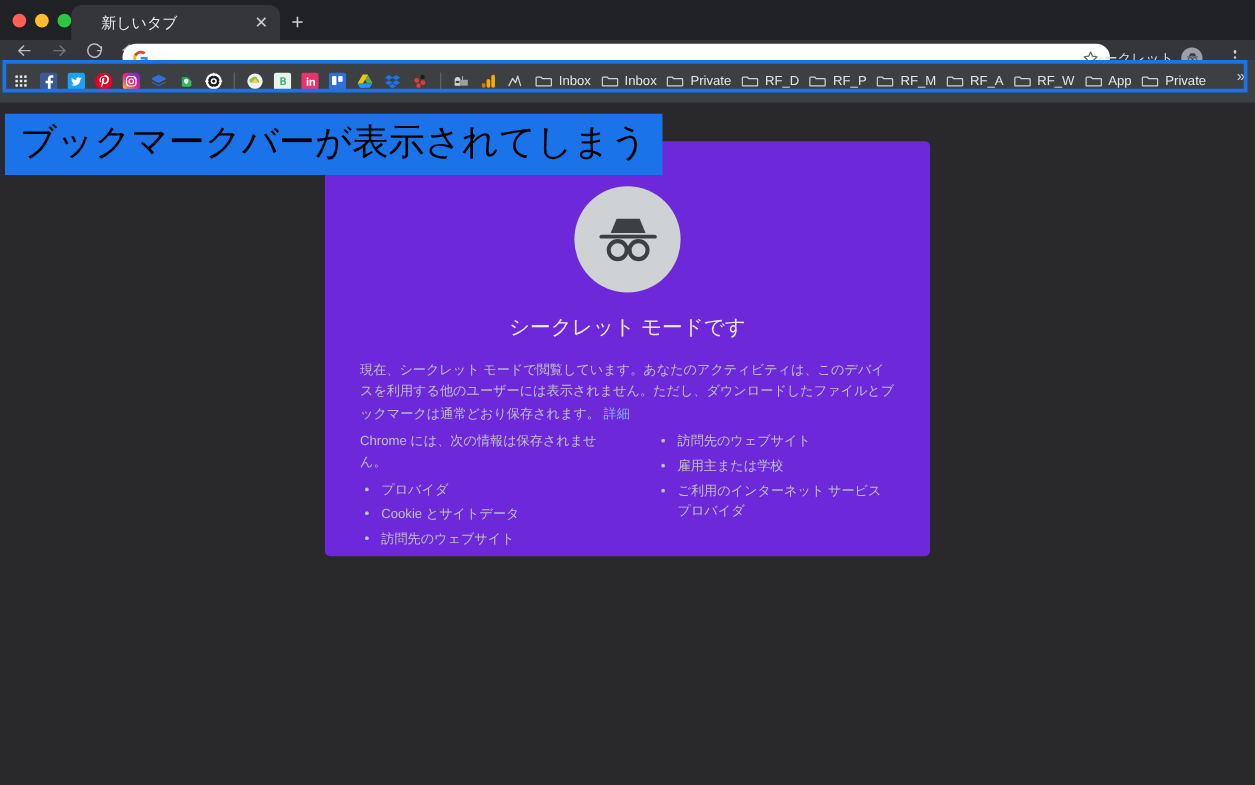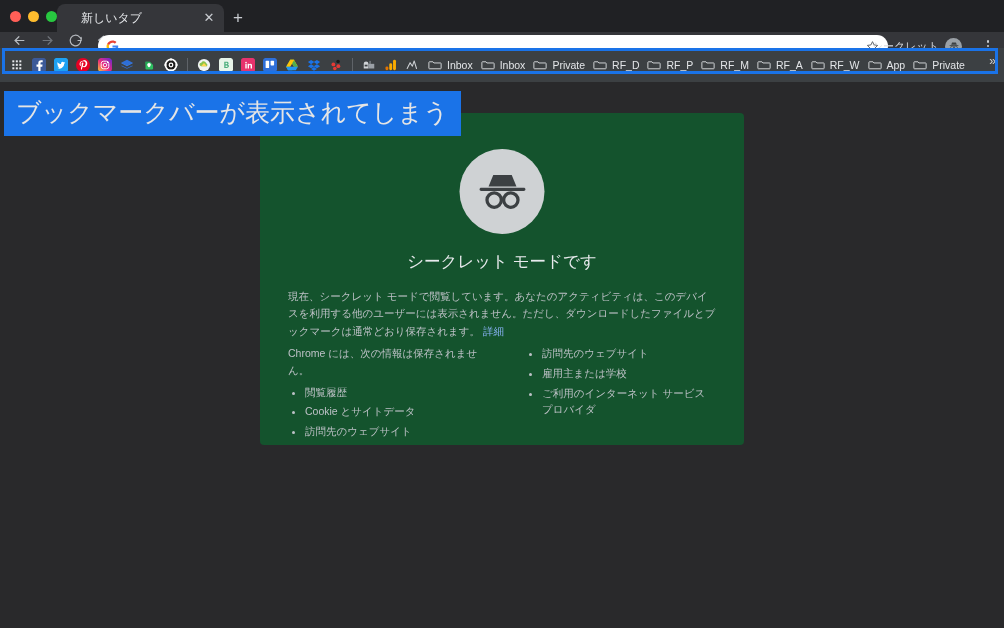--- a/index.html
+++ b/index.html
@@ -89,33 +89,33 @@
   .bm .favicon{width:14px;height:14px;flex:0 0 auto;display:block;border-radius:2px;}
   .bm .bm-label{color:#e3e5e8;font-size:10.5px;margin-left:5px;white-space:nowrap;}
   .bm-sep{width:1px;height:14px;background:#5f6368;margin:0 5px;flex:0 0 auto;}
   .bm-overflow{
     position:absolute;right:8px;top:5px;color:#cfd2d6;font-size:12px;cursor:pointer;line-height:16px;
   }
 
   
   .annotation{
     position:absolute;left:4px;top:91px;
-    background:#1a73e8;color:#e5e5e5;
-    font-size:25px;line-height:1;
+    background:#1a73e8;color:#000000;
+    font-size:29px;line-height:1;
     padding:9px 12px 11px 12px;
     white-space:nowrap;z-index:20;
   }
 
   
   .page{
     position:absolute;left:0;top:86px;width:1004px;height:542px;background:#29292b;
   }
   .card{
     position:absolute;left:260px;top:27px;width:484px;height:332px;
-    background:#14532d;border-radius:4px;
+    background:#6d28d9;border-radius:4px;
   }
   .incog-circle{
     position:absolute;left:50%;top:36px;transform:translateX(-50%);
     width:85px;height:85px;border-radius:50%;background:#cfd2d4;
     display:flex;align-items:center;justify-content:center;
   }
   .card-title{
     position:absolute;left:0;right:0;top:138px;text-align:center;
     color:#e8eaed;font-size:16.5px;font-weight:400;
   }
@@ -441,21 +441,21 @@
 
       <div class="card-body">
         <span>現在、シークレット モードで閲覧しています。あなたのアクティビティは、このデバイスを利用する他のユーザーには表示されません。ただし、ダウンロードしたファイルとブックマークは通常どおり保存されます。</span>
         <a>詳細</a>
       </div>
 
       <div class="cols">
         <div class="col">
           <p class="col-head">Chrome には、次の情報は保存されません。</p>
           <ul id="left-list">
-              <li>閲覧履歴</li>
+              <li>プロバイダ</li>
               <li>Cookie とサイトデータ</li>
               <li>訪問先のウェブサイト</li>
             </ul>
         </div>
         <div class="col">
           <ul id="right-list">
               <li>訪問先のウェブサイト</li>
               <li>雇用主または学校</li>
               <li>ご利用のインターネット サービス プロバイダ</li>
             </ul>

